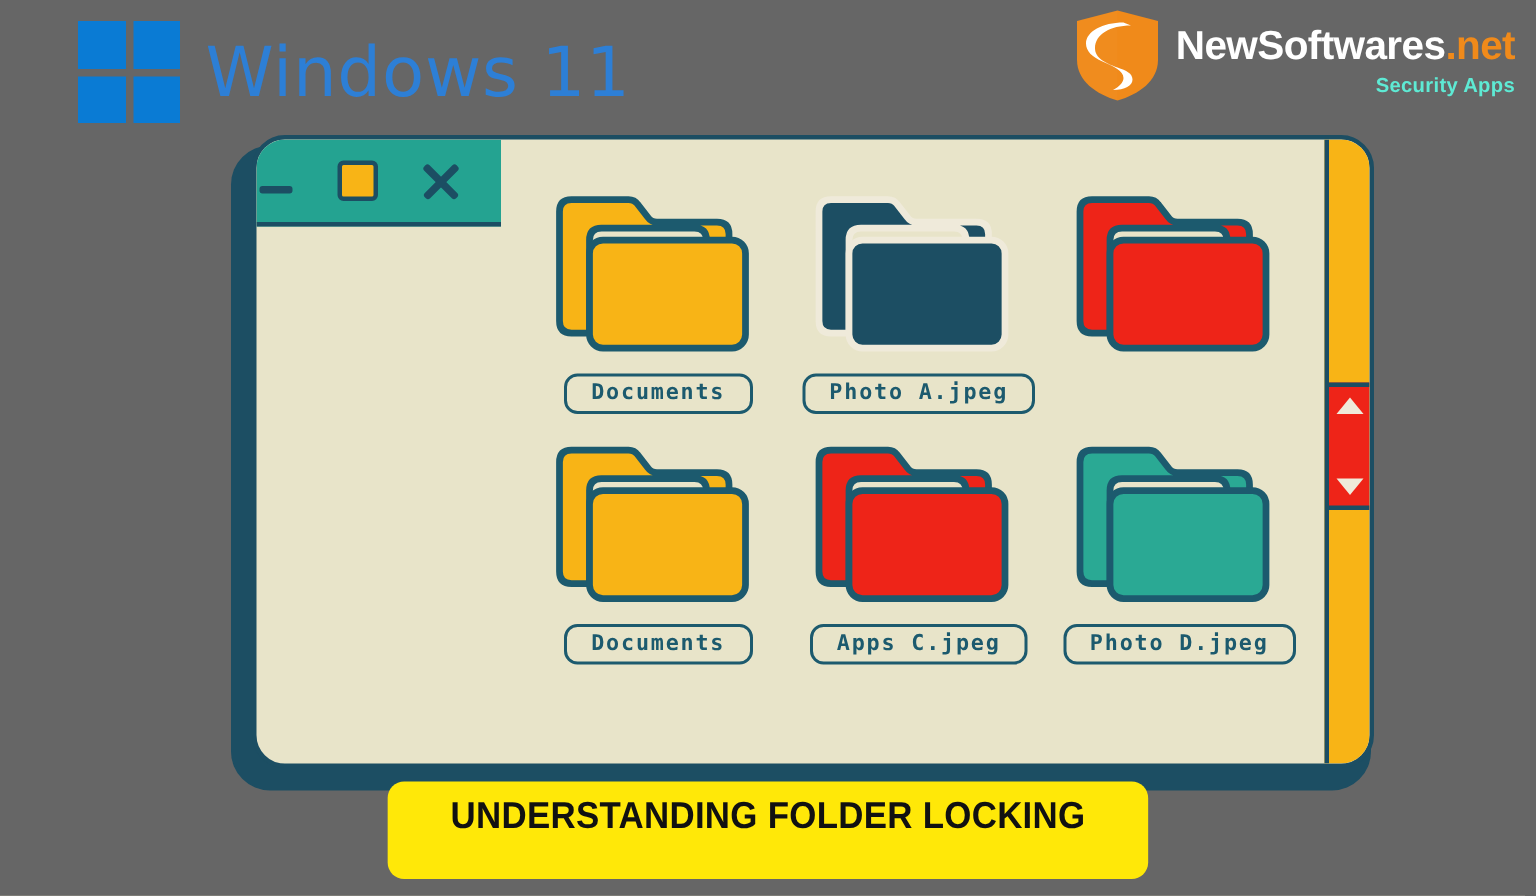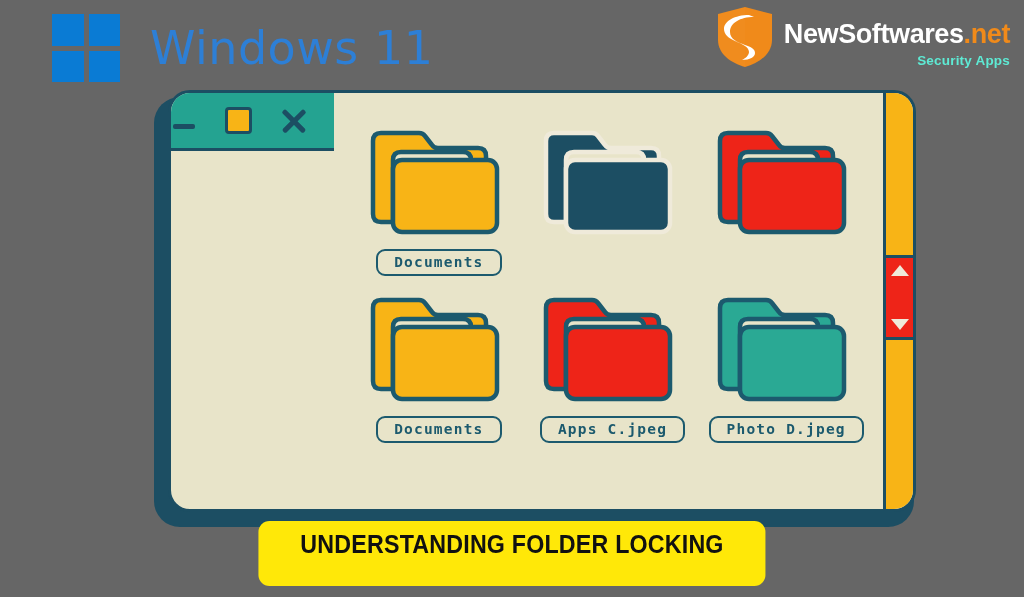--- a/index.html
+++ b/index.html
@@ -5,29 +5,29 @@
   * { box-sizing: border-box; margin: 0; padding: 0; }
   html, body {
     width: 1024px; height: 597px;
     overflow: hidden;
     background: #666666;
     font-family: "Liberation Sans", sans-serif;
   }
   .stage { position: relative; width: 1024px; height: 597px; background: #666666; }
 
   
-  .win-brand { position: absolute; left: 52px; top: 14px; display: flex; align-items: center; gap: 30px; }
+  .win-brand { position: absolute; left: 52px; top: 14px; display: flex; align-items: center; gap: 17px; }
   .win-logo { width: 68px; height: 68px; display: grid;
     grid-template-columns: 1fr 1fr; grid-template-rows: 1fr 1fr; gap: 5px; }
   .win-logo i { display: block; background: #0a7bd4; }
   .win-title { font-size: 46px; color: #2d7fd6; font-weight: 400; letter-spacing: 0.5px;
     font-family: "DejaVu Sans", sans-serif; line-height: 1; }
 
   
-  .ns-logo { position: absolute; right: 14px; top: 6px; display: flex; align-items: flex-end; gap: 10px; }
+  .ns-logo { position: absolute; right: 14px; top: 6px; display: flex; align-items: center; gap: 10px; }
   .ns-shield { width: 58px; height: 62px; flex: none; }
   .ns-text { padding-top: 6px; }
   .ns-line1 { font-size: 27px; font-weight: bold; color: #ffffff; line-height: 1;
     letter-spacing: -0.4px; white-space: nowrap; }
   .ns-line1 .dotnet { color: #f08a1a; }
   .ns-line2 { font-size: 13.5px; font-weight: bold; color: #5eead4; text-align: right;
     margin-top: 5px; letter-spacing: 0.2px; }
 
   
   .win-shadow { position: absolute; left: 154px; top: 97px; width: 760px; height: 430px;
@@ -132,20 +132,21 @@
               </div>
               <div class="filelabel">Documents</div>
             </div>
             <div class="fileitem">
               <div class="folder">
                 <svg viewBox="0 0 148 128" preserveAspectRatio="xMidYMid meet">
                   <path d="M8 22 q0-8 8-8 h38 q4 0 6 3 l7 9 q2 3 6 3 h40 q8 0 8 8 v12 h-15 v-8 q0-8-8-8 h-62 q-8 0-8 8 v62 h-12 q-8 0-8-8 z" fill="#1c4e63" stroke="#efeada" stroke-width="4.5" stroke-linejoin="round"></path>
        <rect x="28" y="41" width="104" height="72" rx="9" fill="#1c4e63" stroke="#efeada" stroke-width="4.5"></rect>
                 </svg>
               </div>
+              <div class="filelabel">Photo A.jpeg</div>
             </div>
             <div class="fileitem">
               <div class="folder">
                 <svg viewBox="0 0 148 128" preserveAspectRatio="xMidYMid meet">
                   <path d="M8 22 q0-8 8-8 h38 q4 0 6 3 l7 9 q2 3 6 3 h40 q8 0 8 8 v12 h-15 v-8 q0-8-8-8 h-62 q-8 0-8 8 v62 h-12 q-8 0-8-8 z" fill="#ee2418" stroke="#1c5a6e" stroke-width="4.5" stroke-linejoin="round"></path>
        <rect x="28" y="41" width="104" height="72" rx="9" fill="#ee2418" stroke="#1c5a6e" stroke-width="4.5"></rect>
                 </svg>
               </div>
             </div>
             <div class="fileitem">

